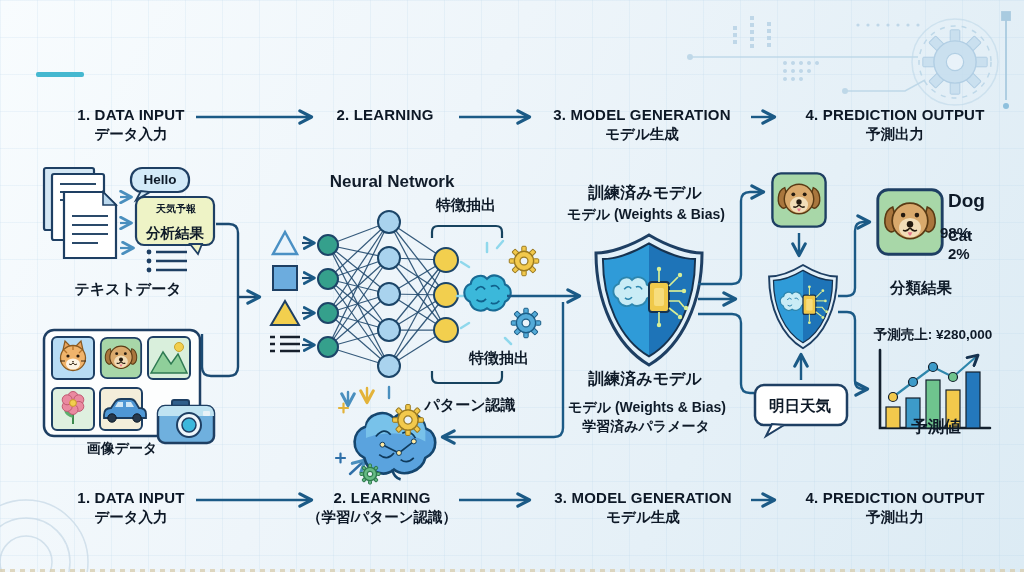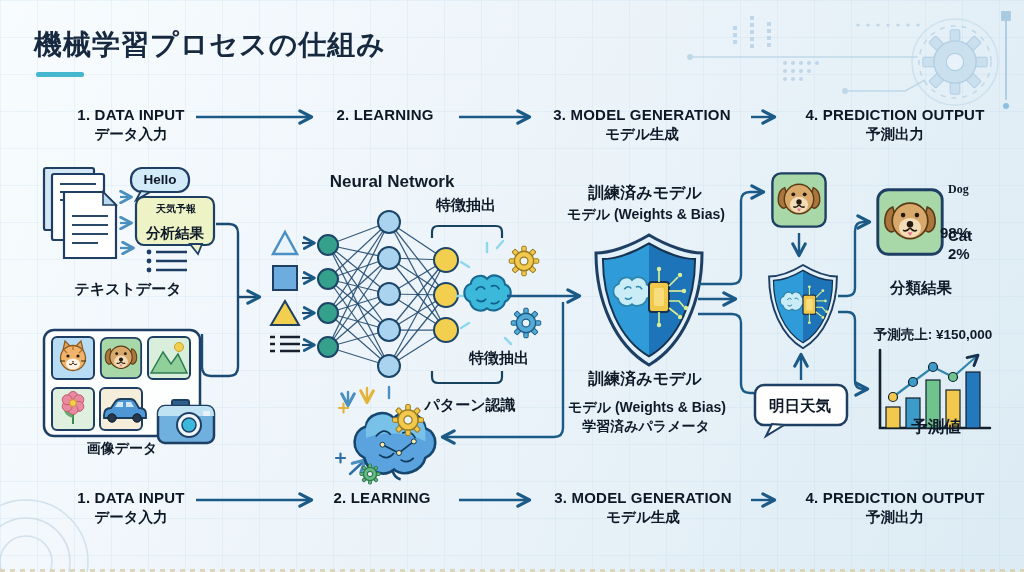--- a/index.html
+++ b/index.html
@@ -478,21 +478,20 @@
         <rect x="946" y="390" width="14" height="38" fill="#F2C94C" stroke="#13202E" stroke-width="1.2"></rect>
         <rect x="966" y="372" width="14" height="56" fill="#2478BC" stroke="#13202E" stroke-width="1.2"></rect>
         <path d="M 893 397 L 913 382 L 933 367 L 953 377 L 977 356" stroke="#2E86AB" stroke-width="2.2" fill="none" marker-end="url(#ah-dark)"></path>
         <circle cx="893" cy="397" r="4.5" fill="#F2C94C" stroke="#13202E" stroke-width="1.2"></circle>
         <circle cx="913" cy="382" r="4.5" fill="#3D9BC9" stroke="#13202E" stroke-width="1.2"></circle>
         <circle cx="933" cy="367" r="4.5" fill="#3D9BC9" stroke="#13202E" stroke-width="1.2"></circle>
         <circle cx="953" cy="377" r="4.5" fill="#6FC48E" stroke="#13202E" stroke-width="1.2"></circle>
       </g>
   </svg>
 
-  <h1 class="title">機械学習プロセスの仕組み</h1>
   <div class="title-underline" style="background:#45B8D0;"></div>
 
   <div class="step" style="left:131px;top:106px;">
     <span class="en">1. DATA INPUT</span>
     <span class="jp">データ入力</span>
   </div>
   <div class="step" style="left:385px;top:106px;">
     <span class="en">2. LEARNING</span>
   </div>
   <div class="step" style="left:642px;top:106px;">
@@ -503,20 +502,21 @@
     <span class="en">4. PREDICTION OUTPUT</span>
     <span class="jp">予測出力</span>
   </div>
 
   <div class="step" style="left:131px;top:489px;">
     <span class="en">1. DATA INPUT</span>
     <span class="jp">データ入力</span>
   </div>
   <div class="step" style="left:382px;top:489px;">
     <span class="en">2. LEARNING</span>
+    <span class="jp">（学習/パターン認識）</span>
   </div>
   <div class="step" style="left:643px;top:489px;">
     <span class="en">3. MODEL GENERATION</span>
     <span class="jp">モデル生成</span>
   </div>
   <div class="step" style="left:895px;top:489px;">
     <span class="en">4. PREDICTION OUTPUT</span>
     <span class="jp">予測出力</span>
   </div>
 
@@ -532,23 +532,23 @@
   <span class="lbl" style="left:470px;top:396px;font-size:15px;">パターン認識</span>
 
   <span class="lbl" style="left:645px;top:183px;font-size:16px;">訓練済みモデル</span>
   <span class="lbl" style="left:646px;top:206px;font-size:14px;">モデル (Weights &amp; Bias)</span>
   <span class="lbl" style="left:645px;top:369px;font-size:16px;">訓練済みモデル</span>
   <span class="lbl" style="left:647px;top:399px;font-size:14px;">モデル (Weights &amp; Bias)</span>
   <span class="lbl" style="left:646px;top:418px;font-size:14px;">学習済みパラメータ</span>
 
   <span class="lbl" style="left:800px;top:396px;font-size:15.5px;">明日天気</span>
 
-  <span class="lbl-left" style="left:948px;top:182px;font-size:12px;font-family:Liberation Serif, serif;">Dog</span>
+  <span class="lbl-left" style="left:948px;top:190px;font-size:19px;">Dog</span>
   <span class="lbl-left" style="left:940px;top:208px;font-size:15px;margin-top:16px;">98%</span>
   <span class="lbl-left" style="left:948px;top:227px;font-size:15px;text-align:right;">Cat</span>
   <span class="lbl-left" style="left:948px;top:245px;font-size:15px;">2%</span>
   <span class="lbl" style="left:921px;top:278px;font-size:15.5px;">分類結果</span>
 
-  <span class="lbl" style="left:933px;top:326px;font-size:13.5px;">予測売上: ¥150,000</span>
+  <span class="lbl" style="left:933px;top:326px;font-size:13.5px;">予測売上: ¥280,000</span>
   <span class="lbl" style="left:936px;top:416px;font-size:16.5px;">予測値</span>
 
   <div class="bottom-dots"></div>
 </div>
 
 </body></html>

